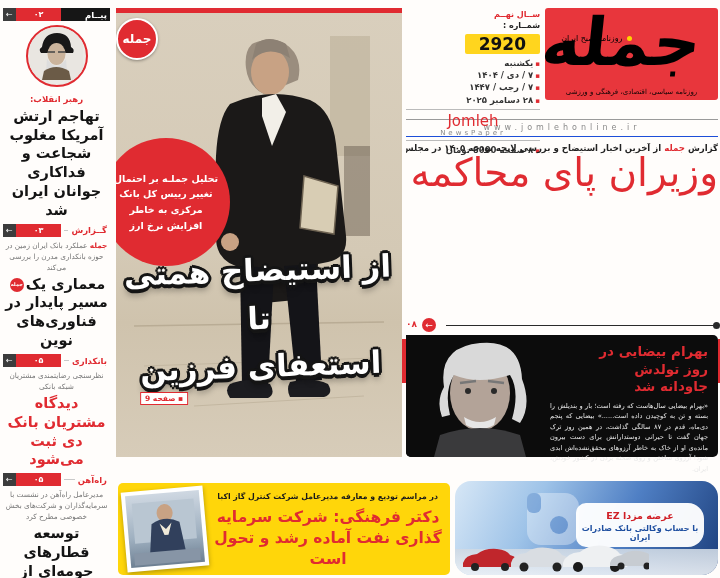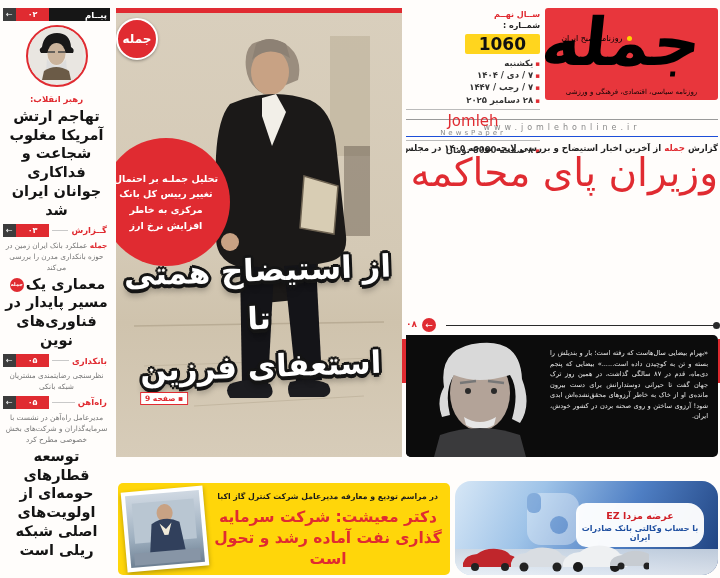--- a/index.html
+++ b/index.html
@@ -77,21 +77,21 @@
   
   .sidebar{position:absolute;left:0;top:5px;width:113px;padding:0 3px;box-sizing:border-box;}
   .sb-bar{display:flex;align-items:center;height:13px;margin:3px 0 4px;}
   .sb-bar.black{background:#161616;}
   .sb-bar .sb-label{font-size:8.5px;font-weight:bold;padding-right:3px;white-space:nowrap;}
   .sb-bar.black .sb-label{color:#fff;}
   .sb-bar.line .sb-label{color:var(--accent,#e02b31);}
   .sb-bar .flexline{flex:1;border-top:1px solid #c9c9c9;margin:0 3px;}
   .sb-bar.black .flexline{border-top:none;}
   .sb-marker{display:flex;align-items:center;background:#161616;height:13px;}
-  .sb-marker b{color:#fff;background:var(--accent,#e02b31);font-size:8px;line-height:13px;padding:0 12px;}
+  .sb-marker b{color:#fff;background:var(--accent,#e02b31);font-size:8px;line-height:13px;padding:0 18px;}
   .sb-marker .arr{color:#fff;font-size:8px;padding:0 3px;background:#3c3c3c;line-height:13px;}
   .sb-portrait{text-align:center;margin:4px 0 2px;}
   .sb-portrait .ring{display:inline-block;width:58px;height:58px;border-radius:50%;
                      border:2.5px solid var(--accent,#e02b31);overflow:hidden;background:#eceae6;}
   .sb-tag{font-size:7.3px;color:#777;text-align:center;line-height:1.5;margin:2px 2px 1px;}
   .sb-tag.red{color:var(--accent,#e02b31);font-weight:bold;font-size:8.5px;}
   .sb-tag .jm{color:var(--accent,#e02b31);font-weight:bold;}
   .sb-head{font-weight:900;text-align:center;line-height:1.3;margin:1px 0 4px;}
   .sb-head.dark{color:#141414;font-size:14.5px;}
   .sb-head.red{color:var(--accent,#e02b31);font-size:14.5px;}
@@ -169,20 +169,21 @@
       <div class="sb-sec">
         <div class="sb-bar line">
           <span class="sb-label">بانکداری</span>
           <span class="flexline"></span>
           <span class="sb-marker">
             <b>۰۵</b>
             <span class="arr">←</span>
           </span>
         </div>
         <div class="sb-tag">نظرسنجی رضایتمندی مشتریان شبکه بانکی</div>
+        <div class="sb-head red">دیدگاه مشتریان بانک دی ثبت می‌شود</div>
       </div>
       <div class="sb-sec">
         <div class="sb-bar line">
           <span class="sb-label">راه‌آهن</span>
           <span class="flexline"></span>
           <span class="sb-marker">
             <b>۰۵</b>
             <span class="arr">←</span>
           </span>
         </div>
@@ -237,21 +238,21 @@
       <span>روزنامه صبح ایران</span>
     </div>
     <div class="mh-logo">جمله</div>
     <div class="mh-bottom">روزنامه سیاسی، اقتصادی، فرهنگی و ورزشی</div>
   </div>
   <div class="webbar ltr">www.jomlehonline.ir</div>
 
   <div class="infocol">
     <div class="i-row i-red">ســال نهــم</div>
     <div class="i-row" style="font-weight:bold;color:#222;">شمــاره :</div>
-    <div><span class="i-issue-box">1060</span></div>
+    <div><span class="i-issue-box">2920</span></div>
     <div class="i-date"><span class="b">▪</span><span>یکشنبه</span></div>
     <div class="i-date"><span class="b">▪</span><span>۷ / دی / ۱۴۰۴</span></div>
     <div class="i-date"><span class="b">▪</span><span>۷ / رجب / ۱۴۴۷</span></div>
     <div class="i-date"><span class="b">▪</span><span>۲۸ دسامبر ۲۰۲۵</span></div>
     <div class="i-sep"></div>
     <div class="i-latin">
       <div class="jm">Jomleh</div>
       <div class="np">NewsPaper</div>
     </div>
     <div class="i-sep"></div>
@@ -271,39 +272,40 @@
     <span class="dot"></span>
     <span class="ln"></span>
     <span class="pg-circle">←</span>
     <span class="num">۰۸</span>
   </div>
 
   <div class="bz">
     <span class="corner c-r"></span>
     <span class="corner c-l"></span>
     <div class="bz-text">
+      <div class="bz-title">بهرام بیضایی در روز تولدش جاودانه شد</div>
       <div class="bz-body">«بهرام بیضایی سال‌هاست که رفته است؛ بار و بندیلش را بسته و تن به کوچیدن داده است......» بیضایی که پنجم دی‌ماه، قدم در ۸۷ سالگی گذاشت، در همین روز ترک جهان گفت تا حیرانی دوستدارانش برای دست بیرون مانده‌ی او از خاک به خاطر آرزوهای محقق‌نشده‌اش ابدی شود! آرزوی ساختن و روی صحنه بردن در کشور خودش، ایران.</div>
     </div>
     <div class="bz-img">
       <svg width="140" height="122" viewBox="0 0 140 122">
         <rect width="140" height="122" fill="#0c0c0c"></rect>
         <ellipse cx="74" cy="58" rx="30" ry="38" fill="#b3a398"></ellipse>
         <path d="M38 52 q-6 -40 36 -44 q40 -4 42 36 q10 26 -2 44 l-8 -4 q8 -28 -2 -44 q-32 10 -56 0 q-10 16 -4 40 l-8 2 q-6 -16 2 -30z" fill="#d9d9d9"></path>
         <path d="M58 82 q16 10 32 0 l-2 8 q-14 8 -28 0z" fill="#e6e6e6"></path>
         <circle cx="62" cy="56" r="3" fill="#2a2a2a"></circle>
         <circle cx="88" cy="56" r="3" fill="#2a2a2a"></circle>
         <path d="M54 48 l16 -2 M82 46 l16 2" stroke="#777" stroke-width="2.5"></path>
         <path d="M34 100 q40 -14 80 0 l6 22 l-92 0z" fill="#3a3a3c"></path>
       </svg>
     </div>
   </div>
 
   <div class="yad">
     <div class="yad-kicker">در مراسم تودیع و معارفه مدیرعامل شرکت کنترل گاز اکباتان عنوان شد</div>
-    <div class="yad-head">دکتر معیشت: شرکت سرمایه گذاری نفت آماده رشد و تحول است</div>
+    <div class="yad-head">دکتر فرهنگی: شرکت سرمایه گذاری نفت آماده رشد و تحول است</div>
     <div class="yad-pg">
       <span class="pg-circle">←</span>
       <span class="num">۰۳</span>
     </div>
     <div class="yad-photo">
       <div class="inner">
         <svg width="74" height="72" viewBox="0 0 74 72">
           <rect x="6" y="8" width="62" height="40" fill="#b9c6d2"></rect>
           <ellipse cx="38" cy="20" rx="8" ry="9" fill="#c8a284"></ellipse>
           <path d="M24 30 q14 -8 28 0 l4 30 l-36 0z" fill="#31405c"></path>

